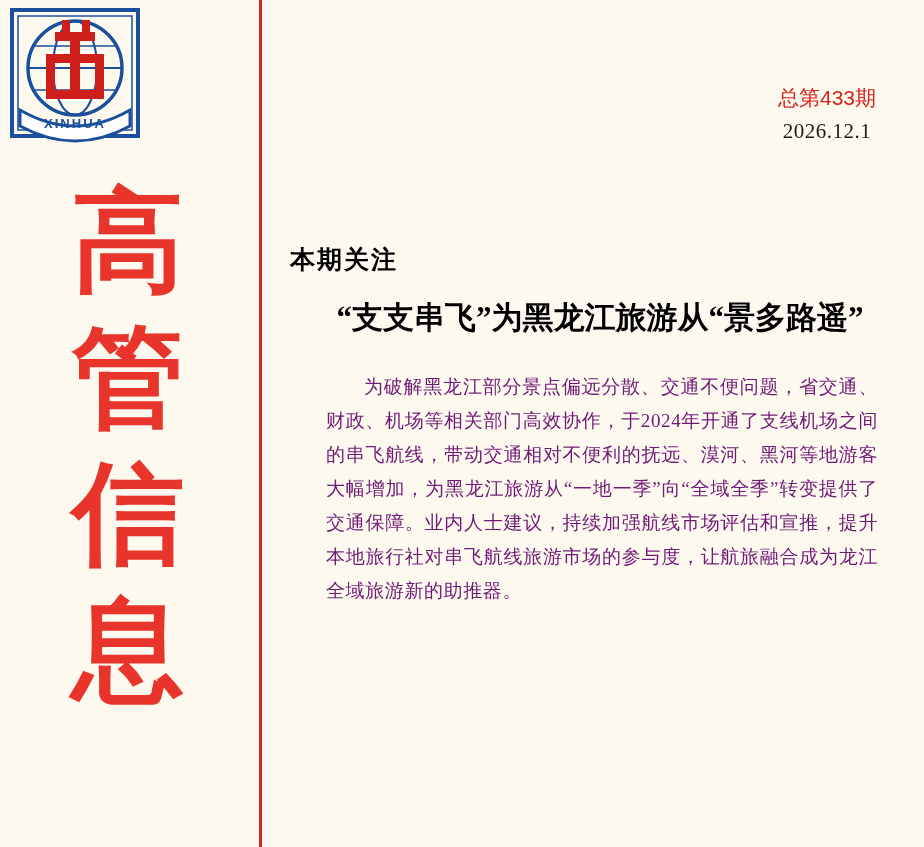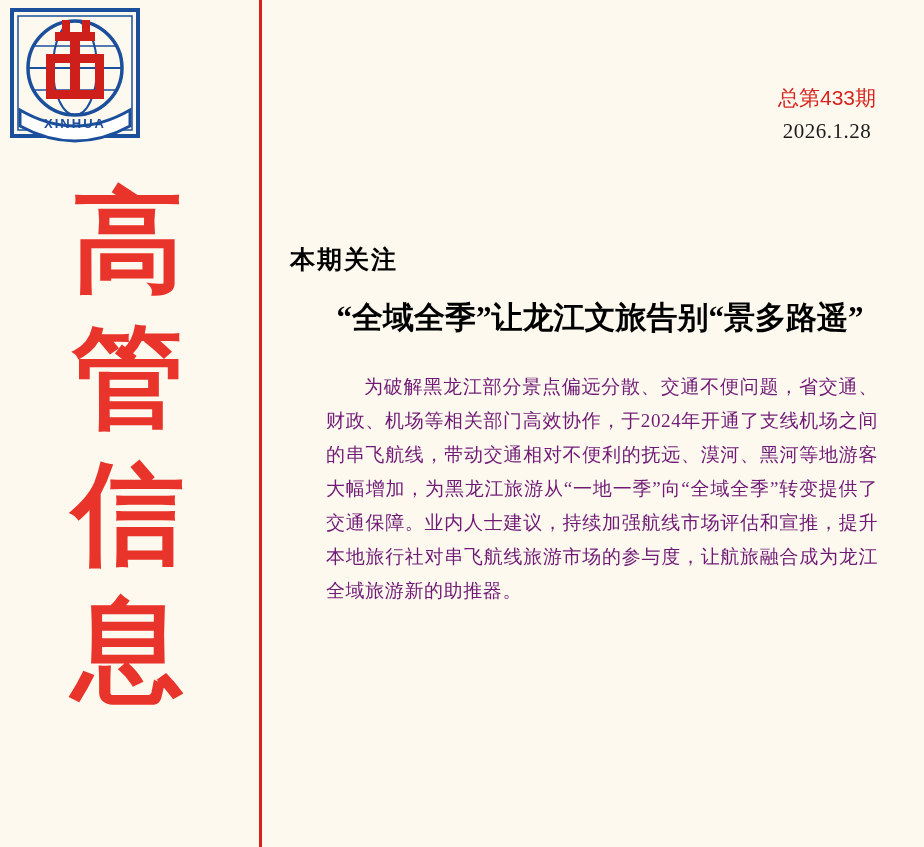--- a/index.html
+++ b/index.html
@@ -189,22 +189,22 @@
   </div>
 
   <div class="vrule"></div>
 
   <div class="content">
 
     <div class="issue-block">
       <div class="issue-line">
         <span class="red">总第</span><span class="red">433</span><span class="red">期</span>
       </div>
-      <div class="issue-date">2026.1.28</div>
+      <div class="issue-date">2026.12.1</div>
     </div>
 
     <div class="focus-label">本期关注</div>
 
-    <div class="headline">“全域全季”让龙江文旅告别“景多路遥”</div>
+    <div class="headline">“支支串飞”为黑龙江旅游从“景多路遥”</div>
 
     <div class="body-text">为破解黑龙江部分景点偏远分散、交通不便问题，省交通、财政、机场等相关部门高效协作，于2024年开通了支线机场之间的串飞航线，带动交通相对不便利的抚远、漠河、黑河等地游客大幅增加，为黑龙江旅游从“一地一季”向“全域全季”转变提供了交通保障。业内人士建议，持续加强航线市场评估和宣推，提升本地旅行社对串飞航线旅游市场的参与度，让航旅融合成为龙江全域旅游新的助推器。</div>
   </div>
 </div>
 
 </body></html>

